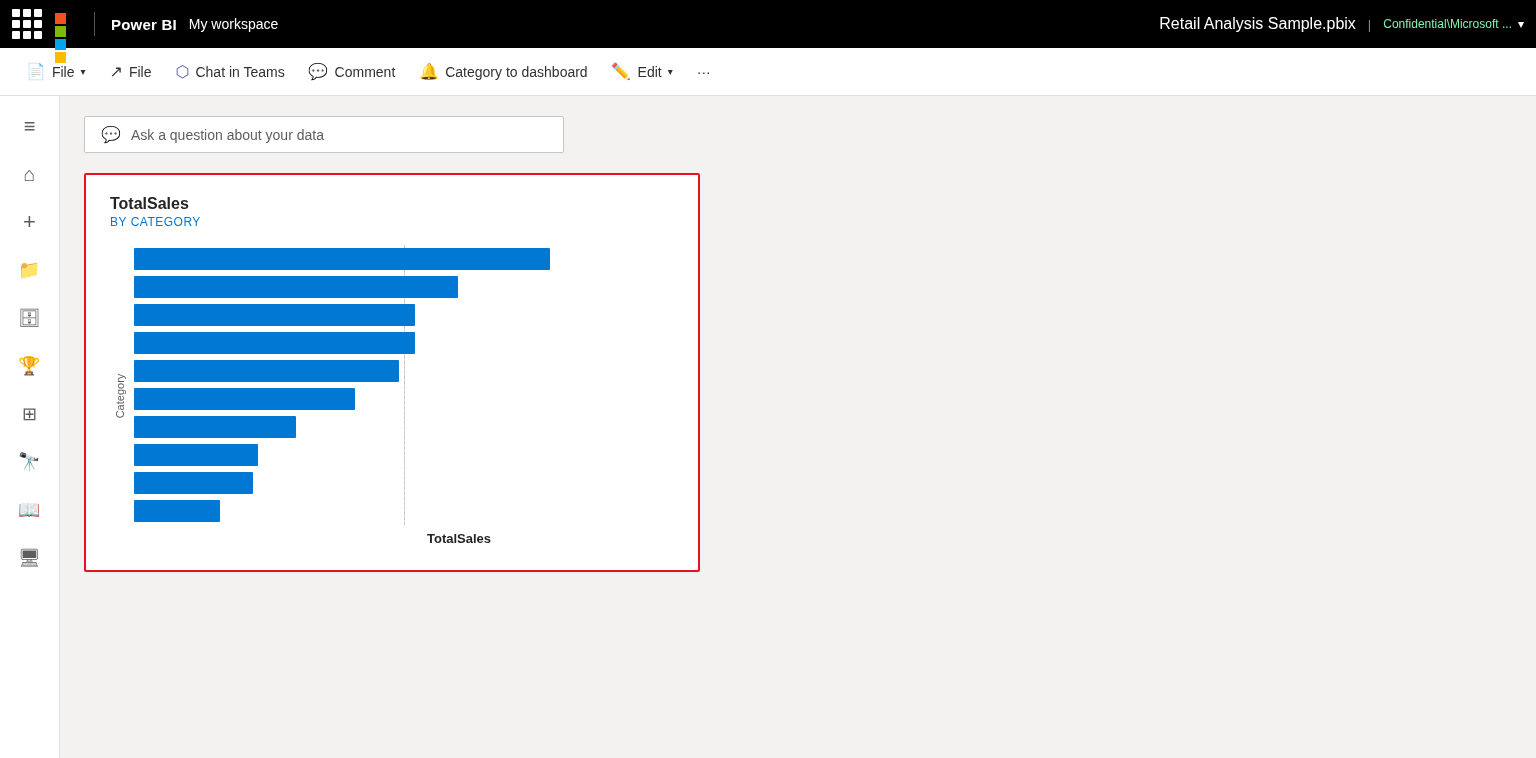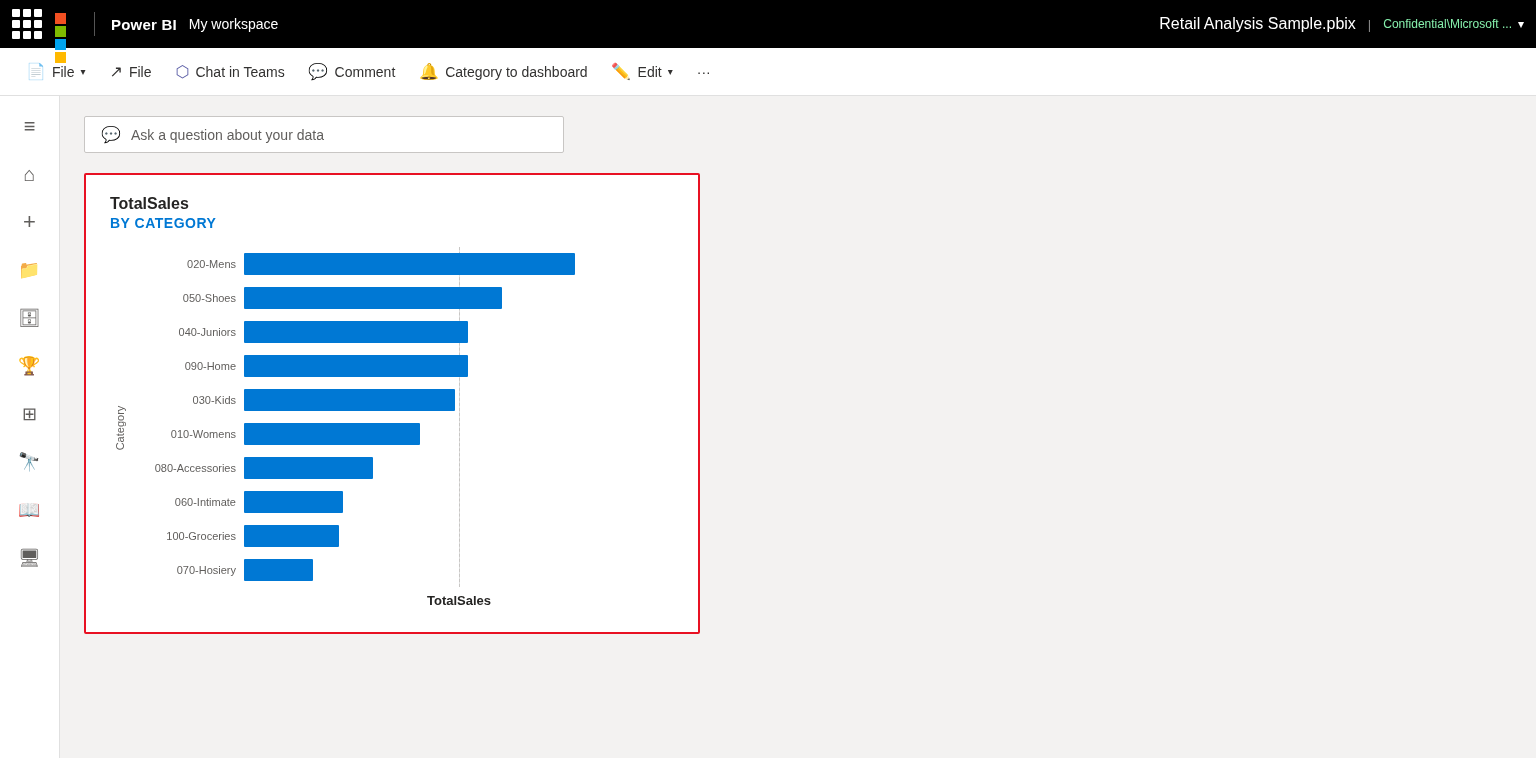--- a/index.html
+++ b/index.html
@@ -113,21 +113,21 @@
 
     
     .chart-card {
       background: #fff;
       border: 2px solid #e81123;
       border-radius: 2px;
       width: 616px;
       padding: 20px 24px 24px 24px;
     }
     .chart-title { font-size: 16px; font-weight: 600; color: #252423; margin-bottom: 2px; }
-    .chart-subtitle { font-size: 14px; color: #0078d4; font-weight: 700; text-transform: uppercase; letter-spacing: 0.5px; margin-bottom: 16px; }
+    .chart-subtitle { font-size: 12px; color: #0078d4; font-weight: 400; text-transform: uppercase; letter-spacing: 0.5px; margin-bottom: 16px; }
 
     
     .bar-chart-container {
       display: flex;
       width: 100%;
     }
     .y-axis-label-container {
       display: flex;
       align-items: center;
       justify-content: center;
@@ -303,32 +303,20 @@
 
       <div class="bar-chart-container">
 
         <div class="y-axis-label-container">
           <span class="y-axis-label">Category</span>
         </div>
 
         <div class="chart-plot-area">
           <div class="bars-and-yaxis">
 
-            <div class="y-labels" id="y-labels">
-                <div class="y-label">020-Mens</div>
-                <div class="y-label">050-Shoes</div>
-                <div class="y-label">040-Juniors</div>
-                <div class="y-label">090-Home</div>
-                <div class="y-label">030-Kids</div>
-                <div class="y-label">010-Womens</div>
-                <div class="y-label">080-Accessories</div>
-                <div class="y-label">060-Intimate</div>
-                <div class="y-label">100-Groceries</div>
-                <div class="y-label">070-Hosiery</div>
-              </div>
 
             <div class="bars-area" id="bars-area">
 
               <div class="grid-line" style="left: 50%;"></div>
             <div class="bar-row">
                   <div class="bar" style="width: 77%; background: rgb(0, 120, 212);"></div>
                 </div>
                 <div class="bar-row">
                   <div class="bar" style="width: 60%; background: rgb(0, 120, 212);"></div>
                 </div>

